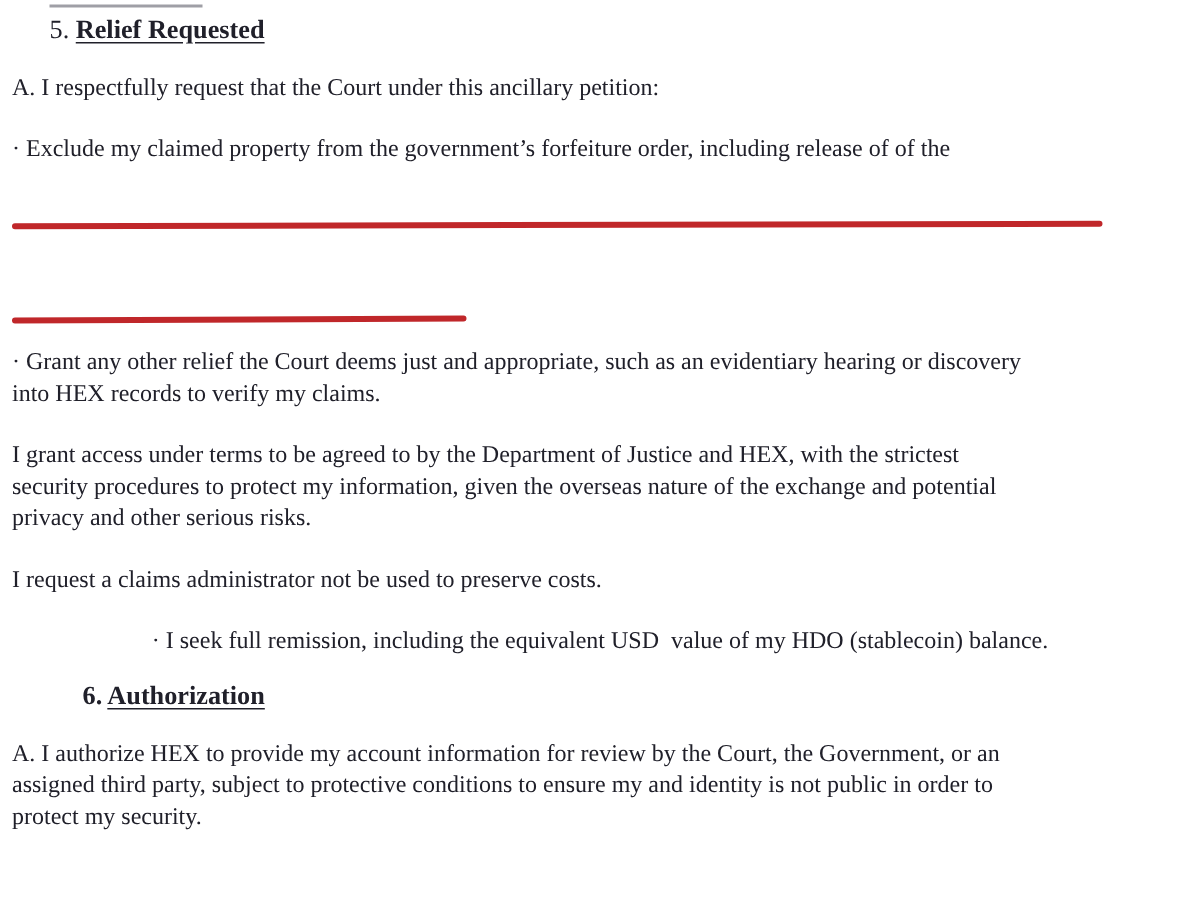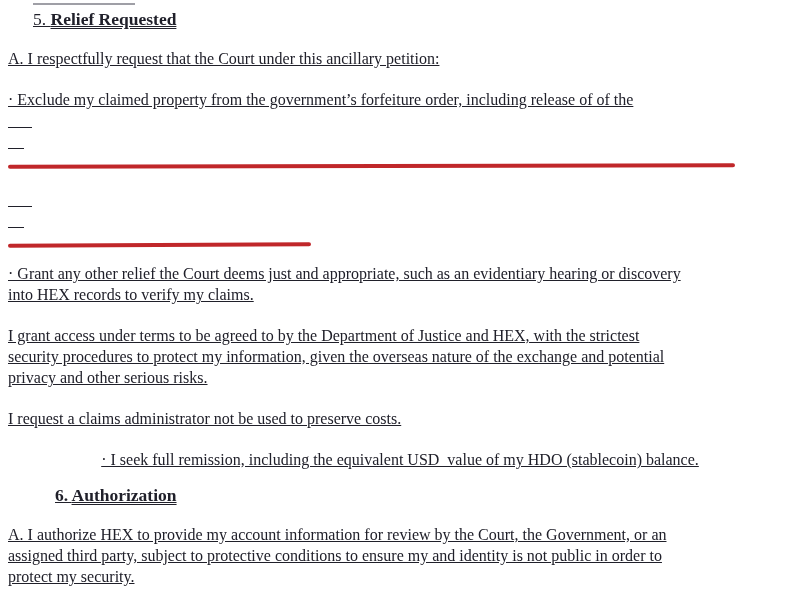--- a/index.html
+++ b/index.html
@@ -13,21 +13,20 @@
     position: relative;
     width: 800px;
     height: 607px;
     background: var(--background);
     padding: 3px 8px 0 8px;
     overflow: hidden;
     font-family: "Liberation Serif", "DejaVu Serif", serif;
     font-size: 16px;
     line-height: 21px;
     color: var(--text);
-    text-decoration: underline;
   }
   .top-sliver {
     height: 2px;
     width: 102px;
     margin: 0 0 3px 25px;
     background: #50505c;
     opacity: 0.55;
   }
   .heading {
     font-size: 17.5px;
@@ -43,21 +42,21 @@
   .heading-6 { margin-left: 47px; margin-top: 0; }
   .heading-6 .hnum { font-weight: bold; }
   .para {
     margin: 0 0 20px 0;
     white-space: pre-wrap;
   }
   .para-seek { margin-bottom: 14px; text-align: center; }
   .exclude-block { margin: 0 0 16px 0; }
   .exclude-row {
     position: relative;
-    padding-bottom: 16px;
+    padding-bottom: 0;
     white-space: pre-wrap;
   }
   .red-underline {
     position: absolute;
     left: 0;
     bottom: 0;
     height: 4px;
     background: var(--annotation-red);
     border-radius: 3px;
   }

